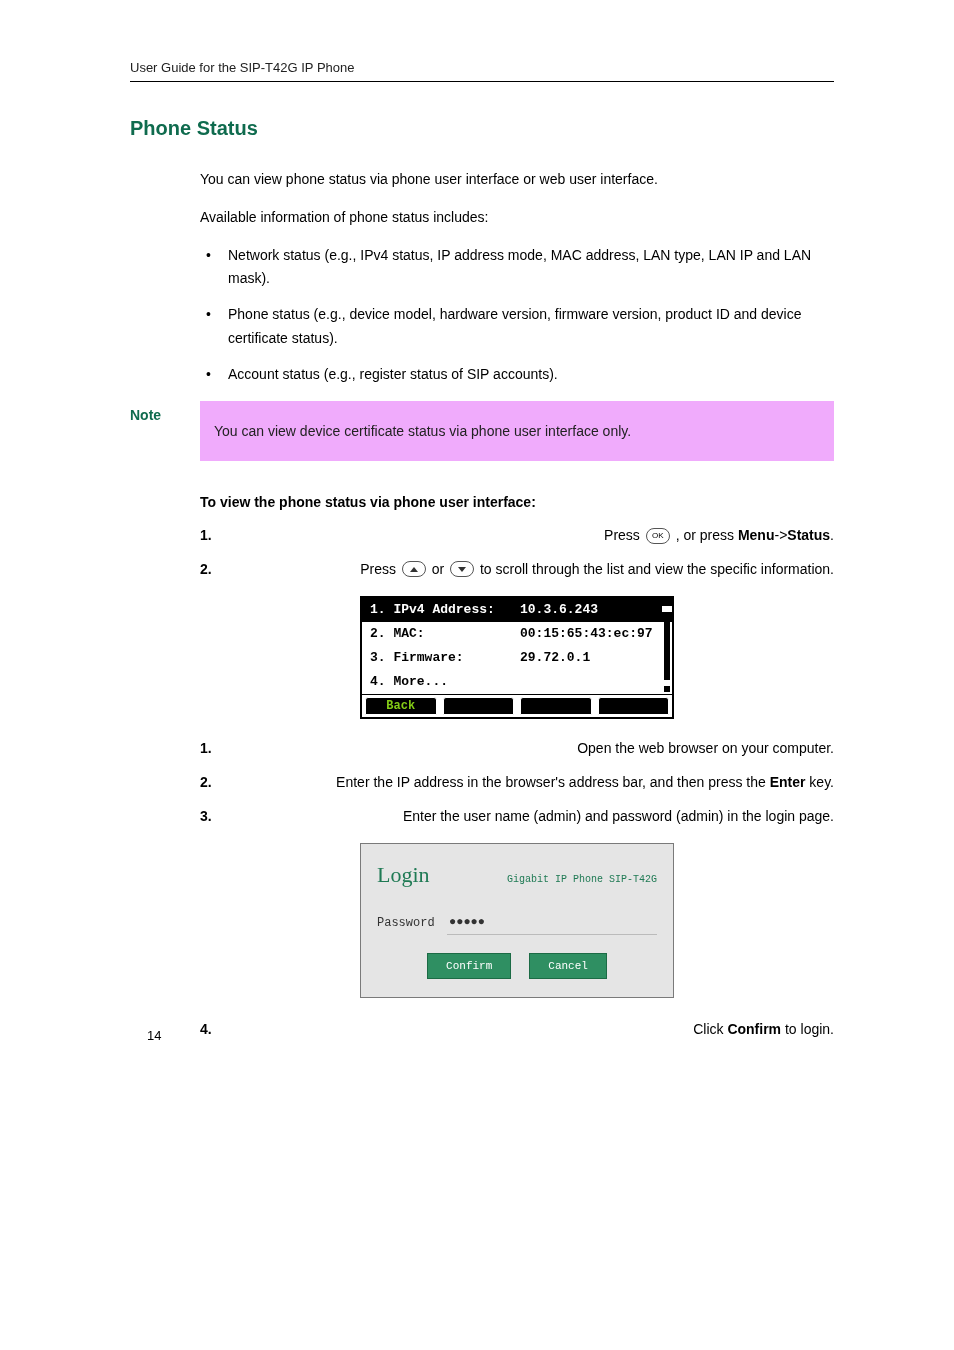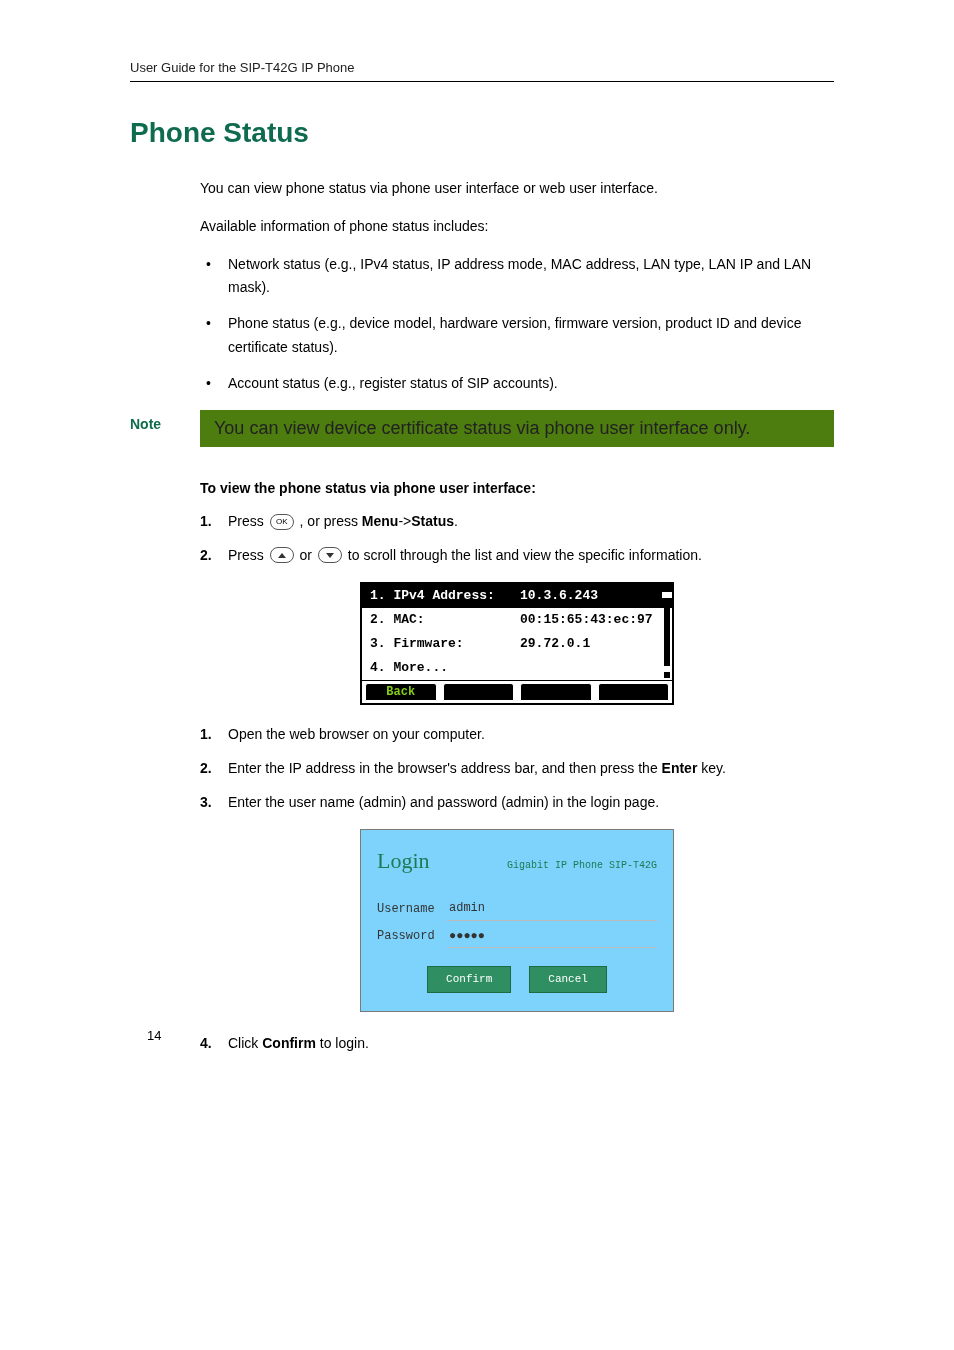--- a/index.html
+++ b/index.html
@@ -17,21 +17,21 @@
     padding: 60px 120px 0 130px;
   }
   .running-header {
     font-size: 13px;
     color: #222;
     padding-bottom: 6px;
     border-bottom: 1.5px solid #000;
     margin-bottom: 35px;
   }
   h1.section-title {
-    font-size: 28px;
+    font-size: 20px;
     font-weight: 700;
     color: #0f6b4e;
     margin: 0 0 28px 0;
   }
   .body-block {
     margin-left: 70px;
     font-size: 14px;
     line-height: 1.7;
   }
   .body-block p { margin: 6px 0 14px 0; }
@@ -60,41 +60,42 @@
   .note-label {
     width: 70px;
     flex: 0 0 70px;
     font-size: 14px;
     font-weight: 700;
     color: #0f6b4e;
     padding-top: 6px;
   }
   .note-box {
     flex: 1;
-    background: #4d7c0f;
-    padding: 8px 14px;
-    font-size: 18px;
+    background: #f0abfc;
+    padding: 22px 14px;
+    font-size: 14px;
     color: #222;
   }
   .subhead {
     font-size: 14px;
     font-weight: 700;
     margin: 26px 0 10px 0;
   }
   ol.steps {
     list-style: none;
     padding: 0;
     margin: 0 0 14px 0;
     counter-reset: step;
   }
   ol.steps > li {
     position: relative;
     padding-left: 28px;
     margin-bottom: 10px;
     line-height: 1.7;
+    text-align: right;
   }
   ol.steps > li::before {
     counter-increment: step;
     content: counter(step) ".";
     position: absolute;
     left: 0;
     top: 0;
     font-weight: 700;
   }
   .key-btn {
@@ -177,21 +178,21 @@
     font-size: 12px;
     line-height: 16px;
   }
   .lcd-soft div.blank { color: #000; }
 
   
   .login-fig {
     width: 280px;
     margin: 12px auto 20px auto;
     border: 1px solid #7a7a7a;
-    background: #7dd3fc;
+    background: #e5e5e5;
     font-family: "Courier New", monospace;
     padding: 12px 16px 18px 16px;
   }
   .login-top {
     display: flex;
     align-items: baseline;
     justify-content: space-between;
     margin-bottom: 18px;
   }
   .login-title {
@@ -318,24 +319,20 @@
       </li>
       <li>Enter the user name (admin) and password (admin) in the login page.</li>
     </ol>
 
     <div class="login-fig">
       <div class="login-top">
         <span class="login-title">Login</span>
         <span class="login-model">Gigabit IP Phone SIP-T42G</span>
       </div>
       <div class="login-row">
-        <span class="lbl">Username</span>
-        <span class="val">admin</span>
-      </div>
-      <div class="login-row">
         <span class="lbl">Password</span>
         <span class="val">●●●●●</span>
       </div>
       <div class="login-btns">
         <span class="btn">Confirm</span>
         <span class="btn">Cancel</span>
       </div>
     </div>
 
     <ol class="steps" start="4" style="counter-reset: step 3;">

